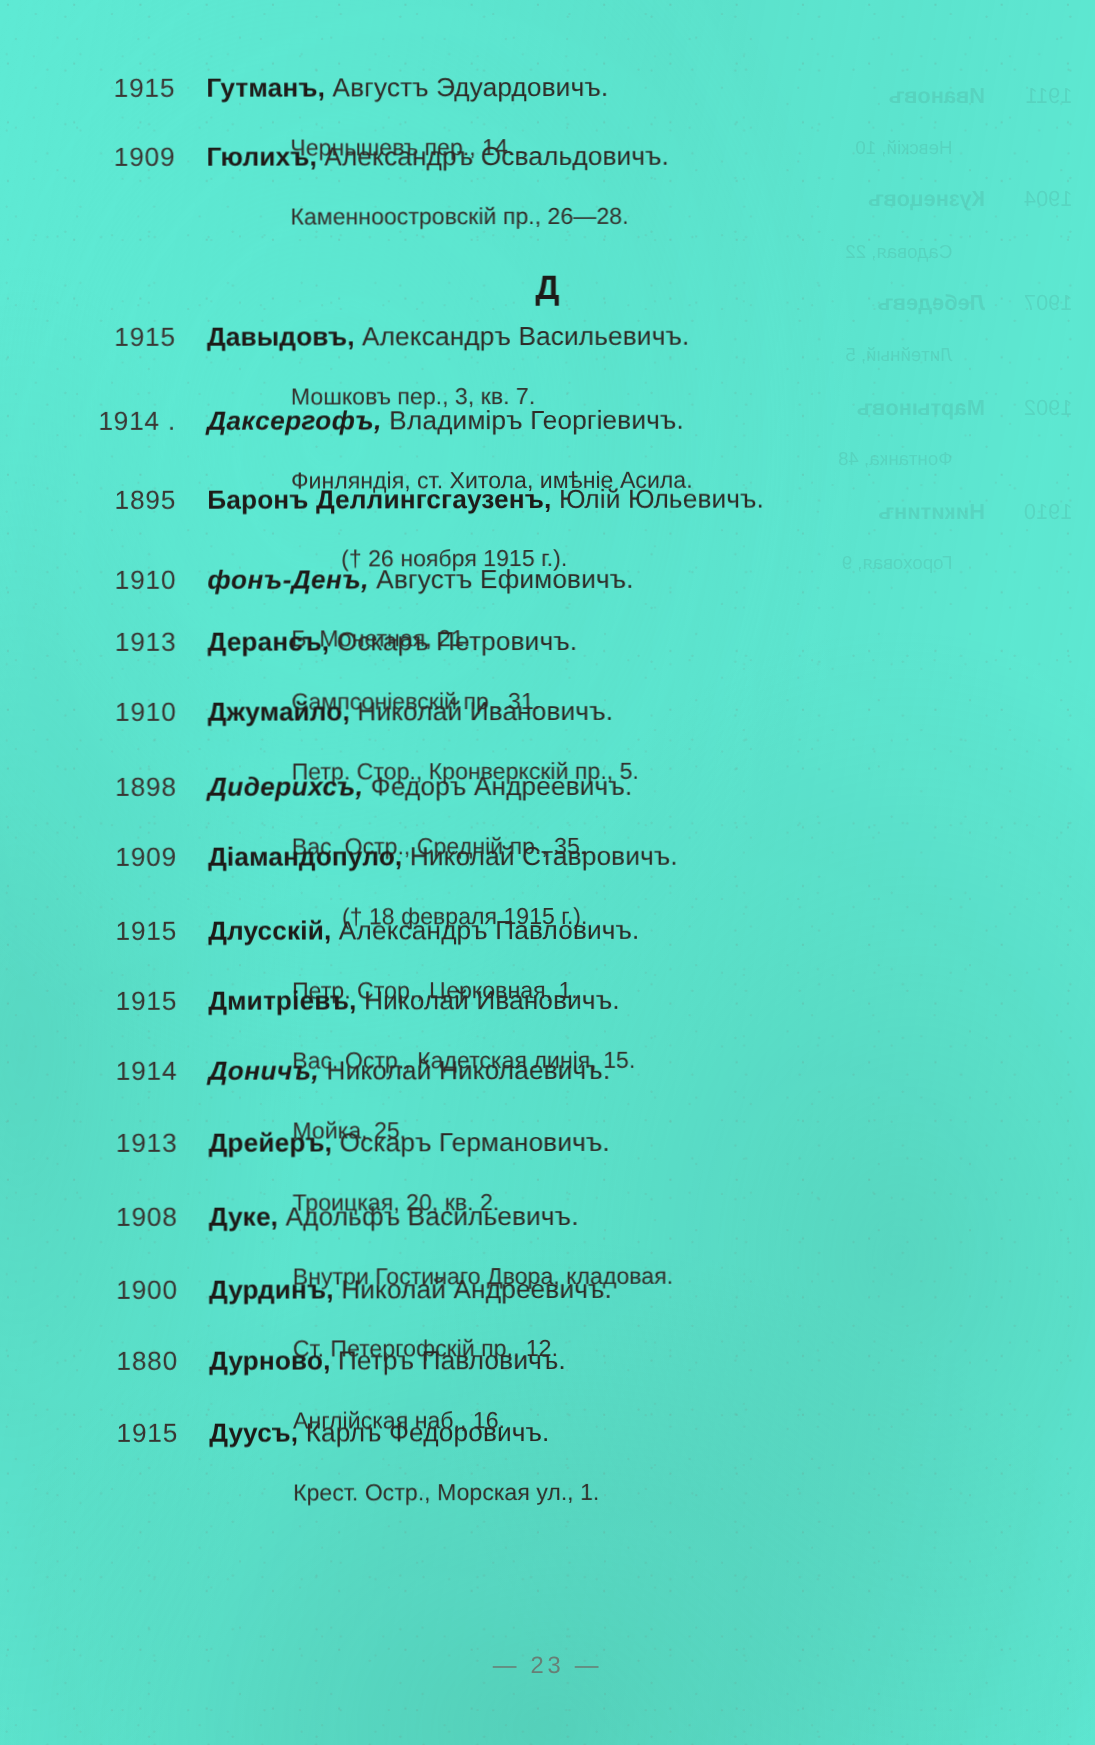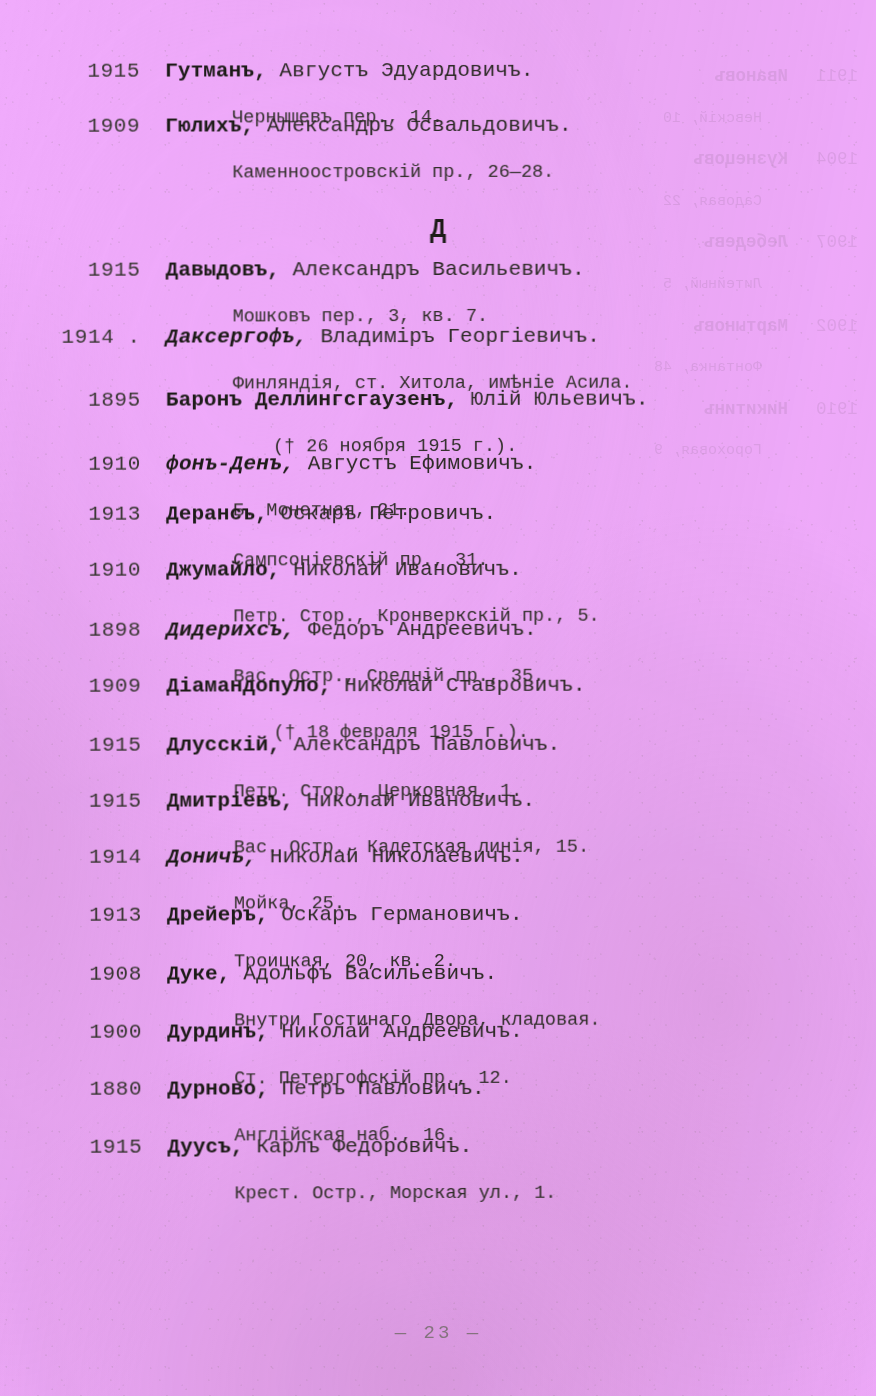--- a/index.html
+++ b/index.html
@@ -7,23 +7,23 @@
     margin: 0;
     padding: 0;
     background: #6f6f6f;
   }
 
   .page {
     position: relative;
     width: 876px;
     height: 1396px;
     margin: 0 auto;
-    background: #f0abfc;
+    background: #5eead4;
     overflow: hidden;
-    font-family: Liberation Mono, monospace;
+    font-family: Liberation Sans, sans-serif;
     color: #24221f;
   }
 
   
   .paper-grain {
     position: absolute;
     inset: 0;
     pointer-events: none;
     background:
       radial-gradient(ellipse 70% 55% at 30% 25%, rgba(255,255,255,0.55), rgba(255,255,255,0) 70%),

